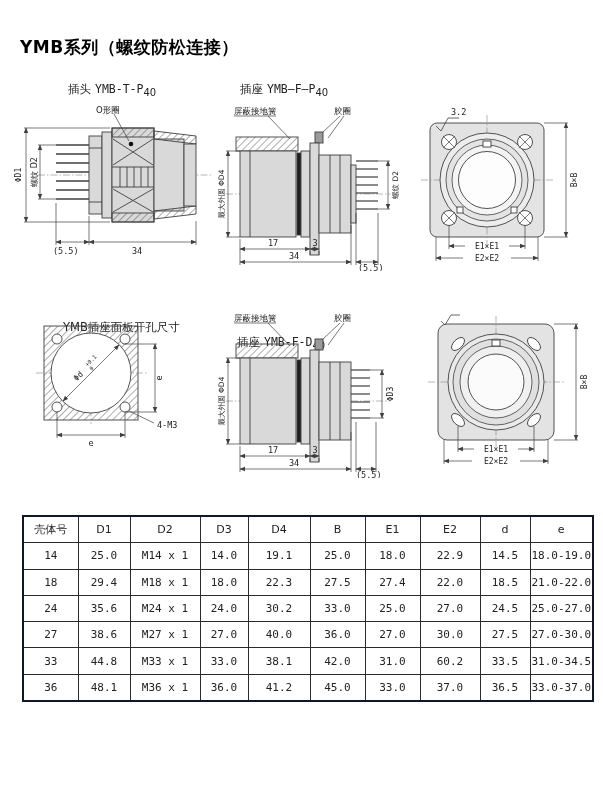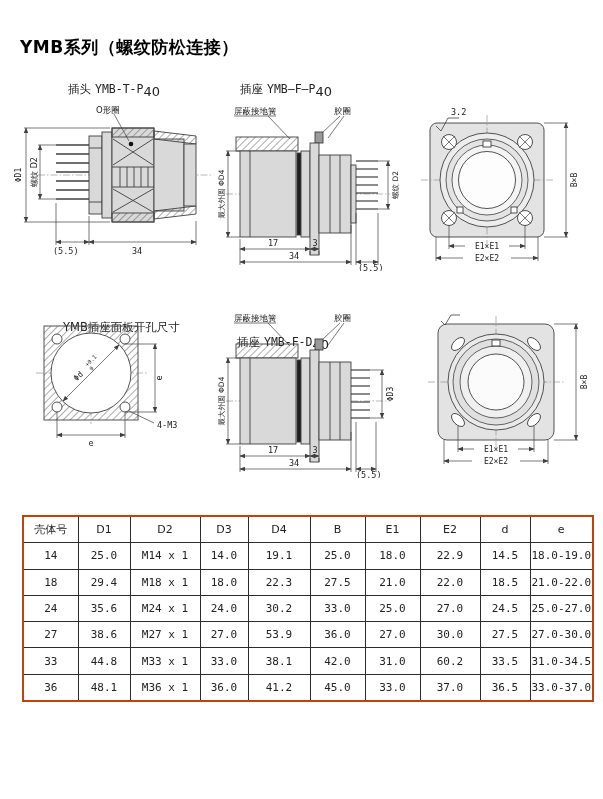--- a/index.html
+++ b/index.html
@@ -3,26 +3,26 @@
 <meta charset="utf-8">
 <style>
   html,body{margin:0;padding:0;background:#fff;}
   .page{position:relative;width:603px;height:799px;background:#fff;overflow:hidden;
         font-family:"DejaVu Sans",sans-serif;color:#1a1a1a;}
   .page-title{position:absolute;left:20px;top:8px;font-size:17px;font-weight:700;
         letter-spacing:.5px;color:#000;margin-top:28px;}
   .fig-title{position:absolute;font-size:11.5px;color:#222;white-space:nowrap;
         font-family:"DejaVu Sans","DejaVu Sans Mono",sans-serif;}
   .fig-title .model{font-family:"DejaVu Sans Mono",monospace;margin-left:4px;}
-  .fig-title sub{font-size:13px;}
+  .fig-title sub{font-size:10px;}
   .fig{position:absolute;}
   svg text{font-family:"DejaVu Sans Mono","DejaVu Sans",sans-serif;fill:#222;}
   svg .cjk{font-family:"DejaVu Sans",sans-serif;}
   .spec-table{position:absolute;left:22px;top:515px;width:570px;border-collapse:collapse;
-        border:2px solid #c2410c;font-family:"DejaVu Sans Mono","DejaVu Sans",monospace;
+        border:2px solid #0f172a;font-family:"DejaVu Sans Mono","DejaVu Sans",monospace;
         font-size:11px;color:#222;table-layout:fixed;}
   .spec-table th,.spec-table td{border:1px solid #2b2b2b;text-align:center;
         height:25.3px;padding:0;font-weight:400;white-space:nowrap;}
   .spec-table th{font-family:"DejaVu Sans",sans-serif;}
 </style>
 </head>
 <body>
 
 <div class="page">
 
@@ -391,21 +391,21 @@
           <td>14.5</td>
           <td>18.0-19.0</td>
         </tr>
         <tr>
           <td>18</td>
           <td>29.4</td>
           <td>M18 x 1</td>
           <td>18.0</td>
           <td>22.3</td>
           <td>27.5</td>
-          <td>21.0</td>
+          <td>27.4</td>
           <td>22.0</td>
           <td>18.5</td>
           <td>21.0-22.0</td>
         </tr>
         <tr>
           <td>24</td>
           <td>35.6</td>
           <td>M24 x 1</td>
           <td>24.0</td>
           <td>30.2</td>
@@ -413,21 +413,21 @@
           <td>25.0</td>
           <td>27.0</td>
           <td>24.5</td>
           <td>25.0-27.0</td>
         </tr>
         <tr>
           <td>27</td>
           <td>38.6</td>
           <td>M27 x 1</td>
           <td>27.0</td>
-          <td>53.9</td>
+          <td>40.0</td>
           <td>36.0</td>
           <td>27.0</td>
           <td>30.0</td>
           <td>27.5</td>
           <td>27.0-30.0</td>
         </tr>
         <tr>
           <td>33</td>
           <td>44.8</td>
           <td>M33 x 1</td>

